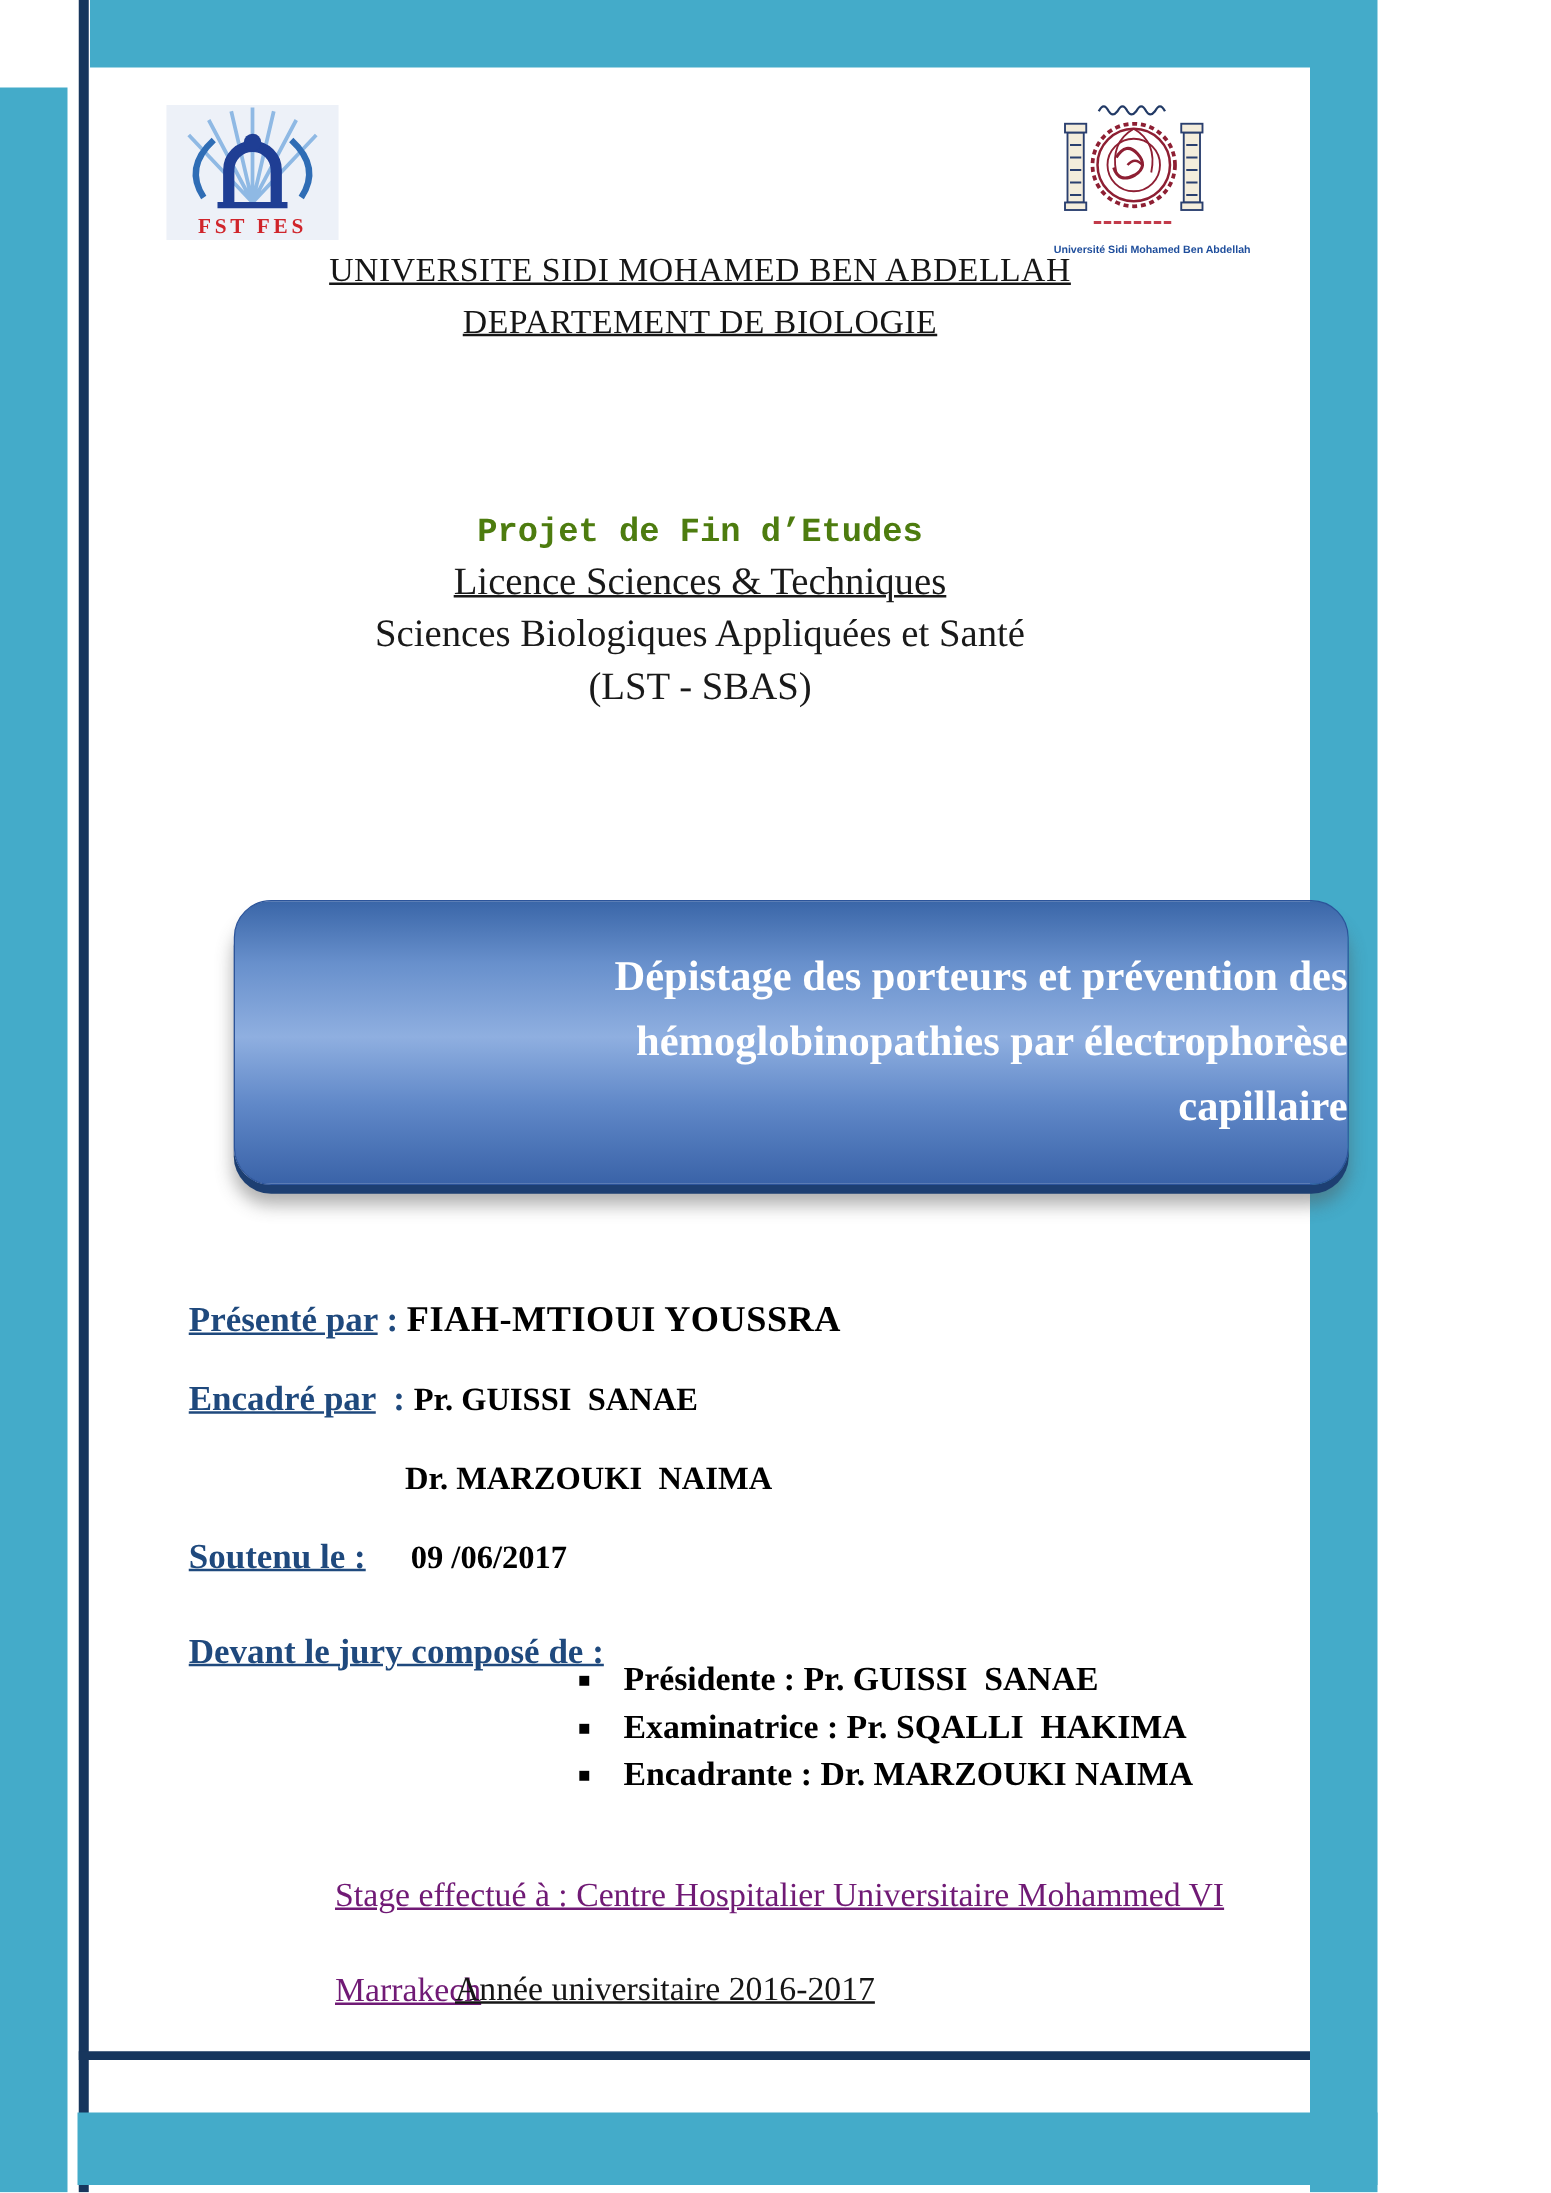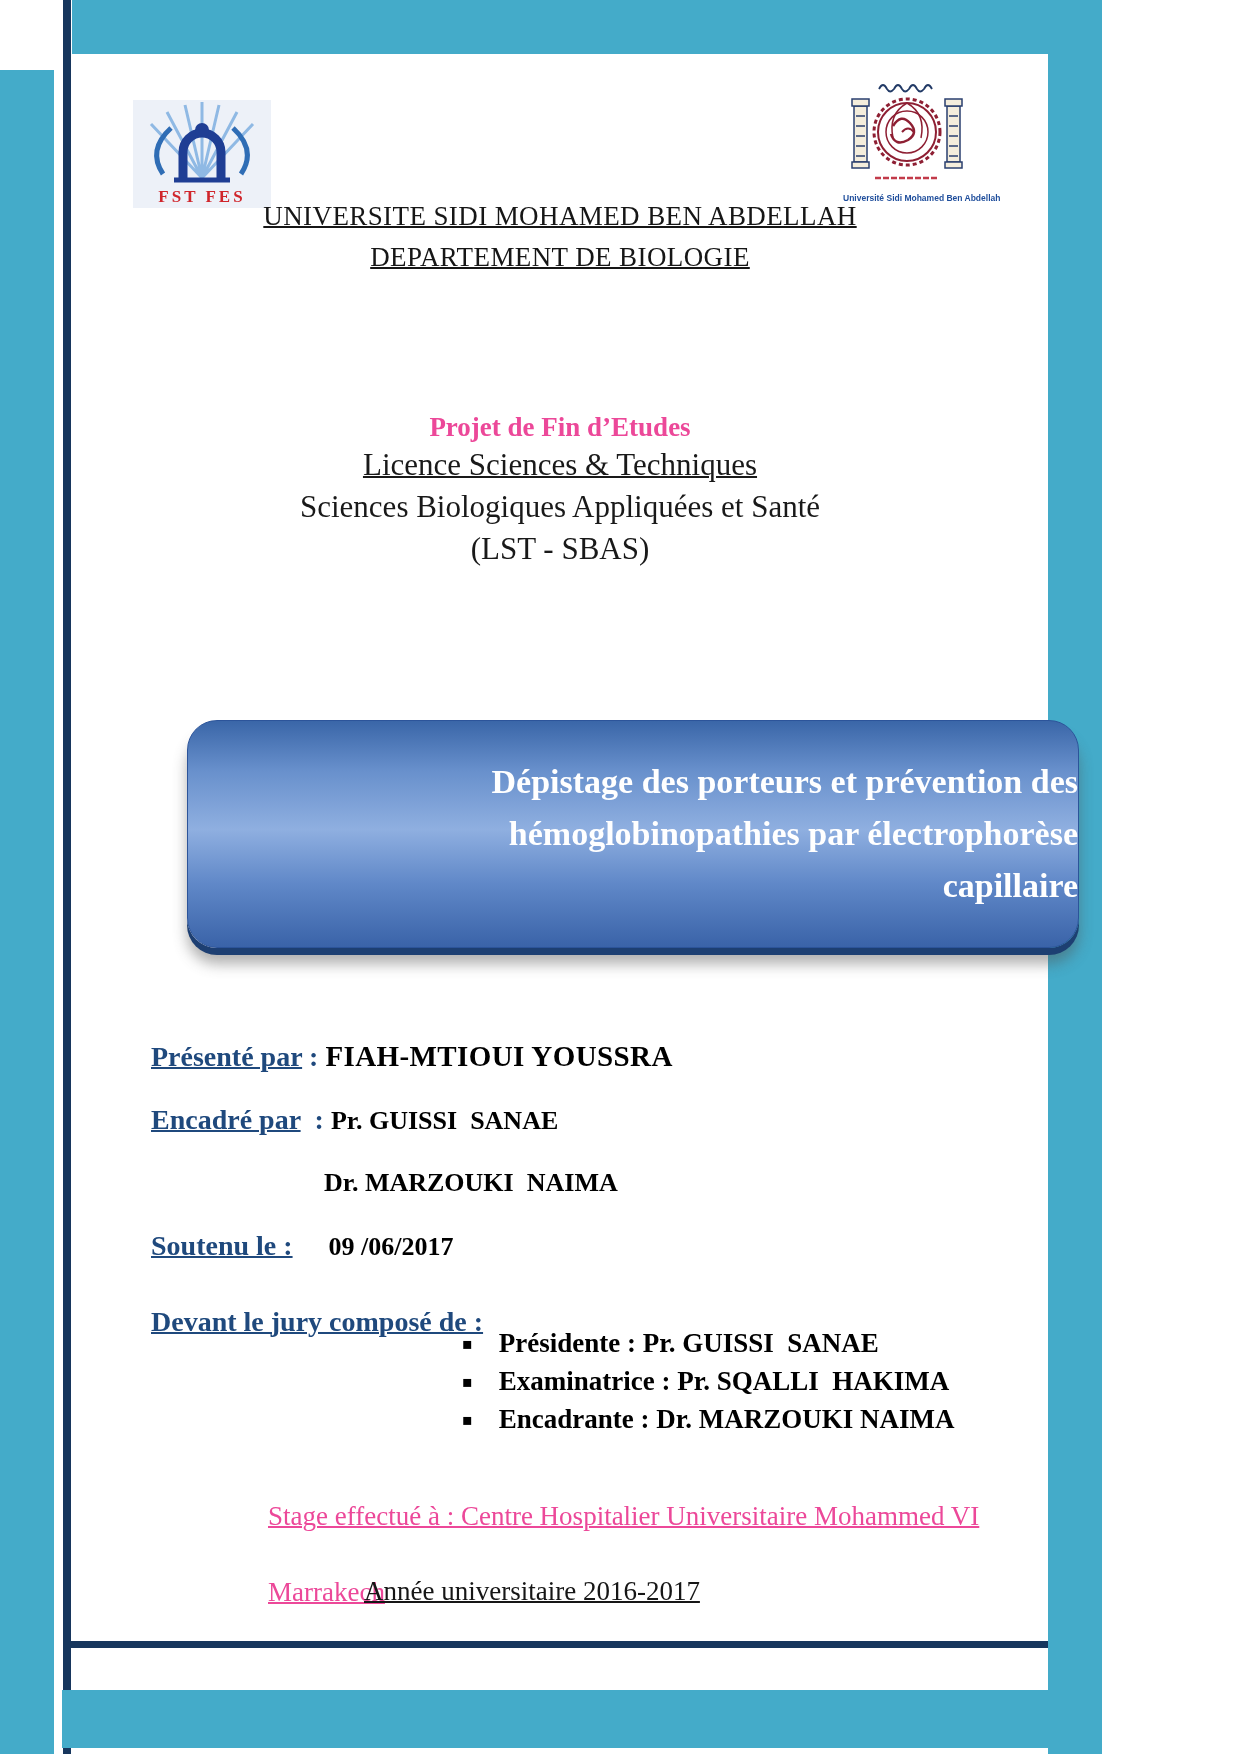--- a/index.html
+++ b/index.html
@@ -11,35 +11,35 @@
   .bar{position:absolute;background:#44abc9;}
   .navy{position:absolute;background:#17365d;}
   .frame-top{left:72px;top:0;width:976px;height:54px;}
   .frame-left{left:0;top:70px;width:54px;height:1684px;}
   .frame-left-line{left:63px;top:0;width:8px;height:1754px;}
   .frame-right{left:1048px;top:0;width:54px;height:1754px;}
   .frame-bottom-line{left:63px;top:1641px;width:985px;height:7px;}
   .frame-bottom{left:62px;top:1690px;width:1040px;height:58px;}
 
   
-  .fst-logo{position:absolute;left:133px;top:84px;width:138px;height:108px;margin-top:16px;}
+  .fst-logo{position:absolute;left:133px;top:84px;width:138px;height:108px;}
   .usmba-logo{position:absolute;left:843px;top:76px;width:128px;height:128px;text-align:center;}
   .usmba-caption{
     font-family:"Liberation Sans", sans-serif;font-size:8.5px;color:#1f4e9c;
     white-space:nowrap;margin-top:1px;font-weight:bold;
   }
 
   
   .centerblock{position:absolute;left:72px;width:976px;text-align:center;}
   .institution{top:196px;}
   .inst-line{
     font-size:27px;line-height:41px;letter-spacing:.4px;color:#161616;
     text-decoration:underline;text-decoration-thickness:1.5px;white-space:pre-wrap;
   }
-  .project-type{top:412px;font-weight:bold;font-size:27px;color:#ec4899;}
+  .project-type{top:412px;font-weight:bold;font-size:27px;color:#4d7c0f;font-family:Liberation Mono, monospace;}
   .degree{top:444px;}
   .degree-line{font-size:31px;line-height:42px;color:#191919;}
   .u{text-decoration:underline;text-decoration-thickness:1.5px;}
 
   
   .title-box{
     position:absolute;left:187px;top:720px;width:890px;height:226px;border-radius:30px;
     background:linear-gradient(180deg,#3a66a8 0%,#6890cc 22%,#8fafe0 48%,#6088c8 72%,#3a63a8 100%);
     border:1px solid #2c549a;
     box-shadow:0 7px 0 #1d3f72, 0 16px 14px rgba(80,80,80,.45);
@@ -59,21 +59,21 @@
   .f-encadre{left:135px;top:1086px;}
   .f-encadre2{left:308px;top:1150px;}
   .f-soutenu{left:135px;top:1212px;}
   .f-soutenu .value{margin-left:36px;}
   .f-jury-label{left:135px;top:1288px;}
   .jury-list{position:absolute;left:462px;top:1328px;}
   .jury-item{display:flex;align-items:baseline;height:38px;}
   .jury-bullet{font-family:"DejaVu Sans", sans-serif;font-size:16px;color:#000;margin-right:26px;transform:translateY(-3px);}
   .jury-text{font-size:27px;font-weight:bold;color:#000;white-space:pre-wrap;}
   .f-stage{left:268px;top:1460px;width:720px;}
-  .stage-line{font-size:27px;line-height:40px;color:#ec4899;text-decoration:underline;text-decoration-thickness:1.5px;white-space:pre-wrap;}
+  .stage-line{font-size:27px;line-height:40px;color:#701a75;text-decoration:underline;text-decoration-thickness:1.5px;white-space:pre-wrap;}
   .f-annee{left:348px;top:1558px;}
   .annee-text{font-size:27px;color:#161616;text-decoration:underline;text-decoration-thickness:1.5px;}
 </style>
 </head>
 <body>
 
 <div class="page">
 
   <div class="bar frame-top"></div>
   <div class="navy frame-left-line"></div>

